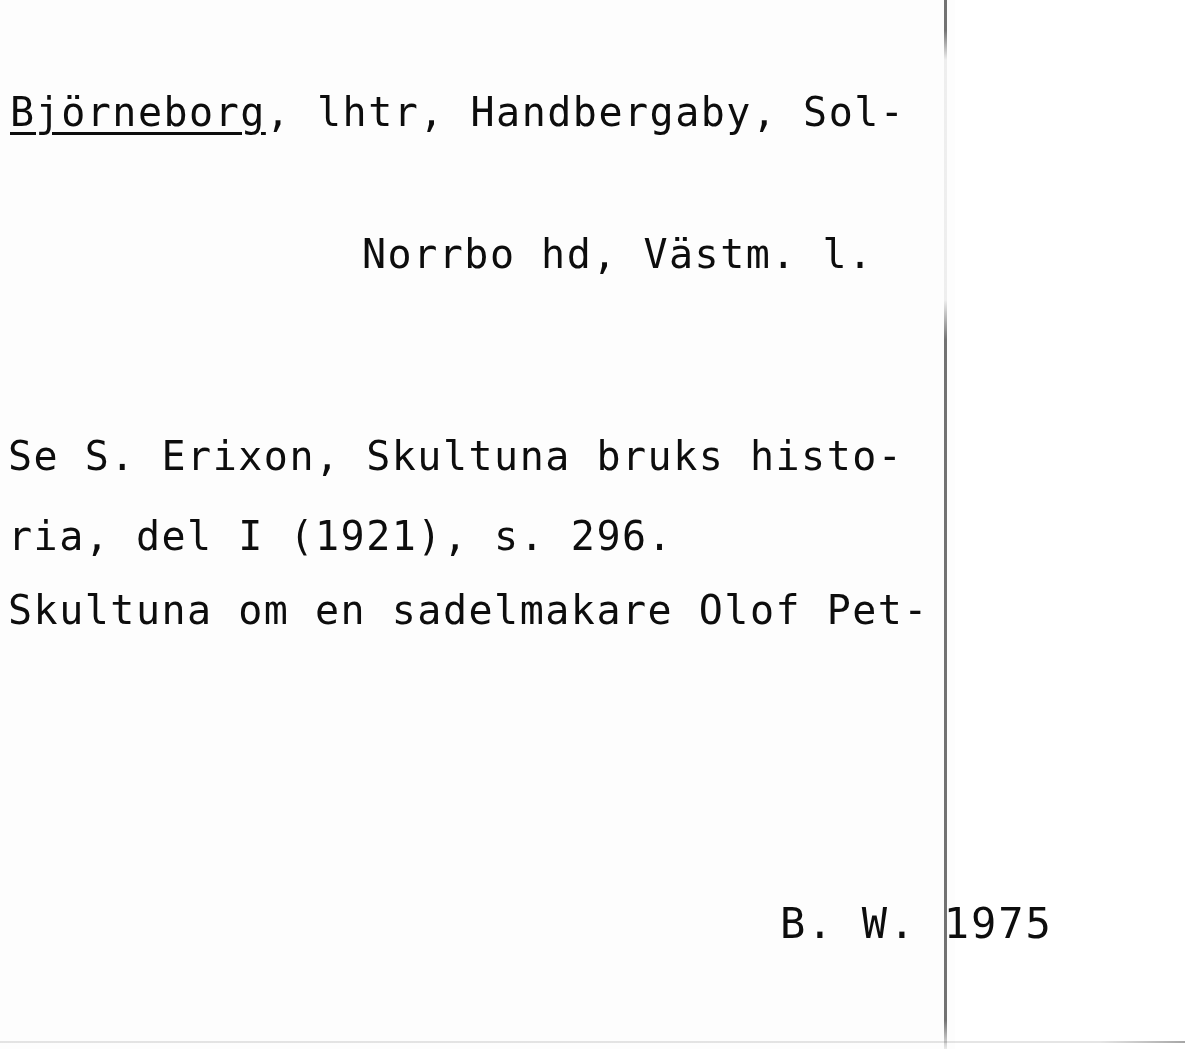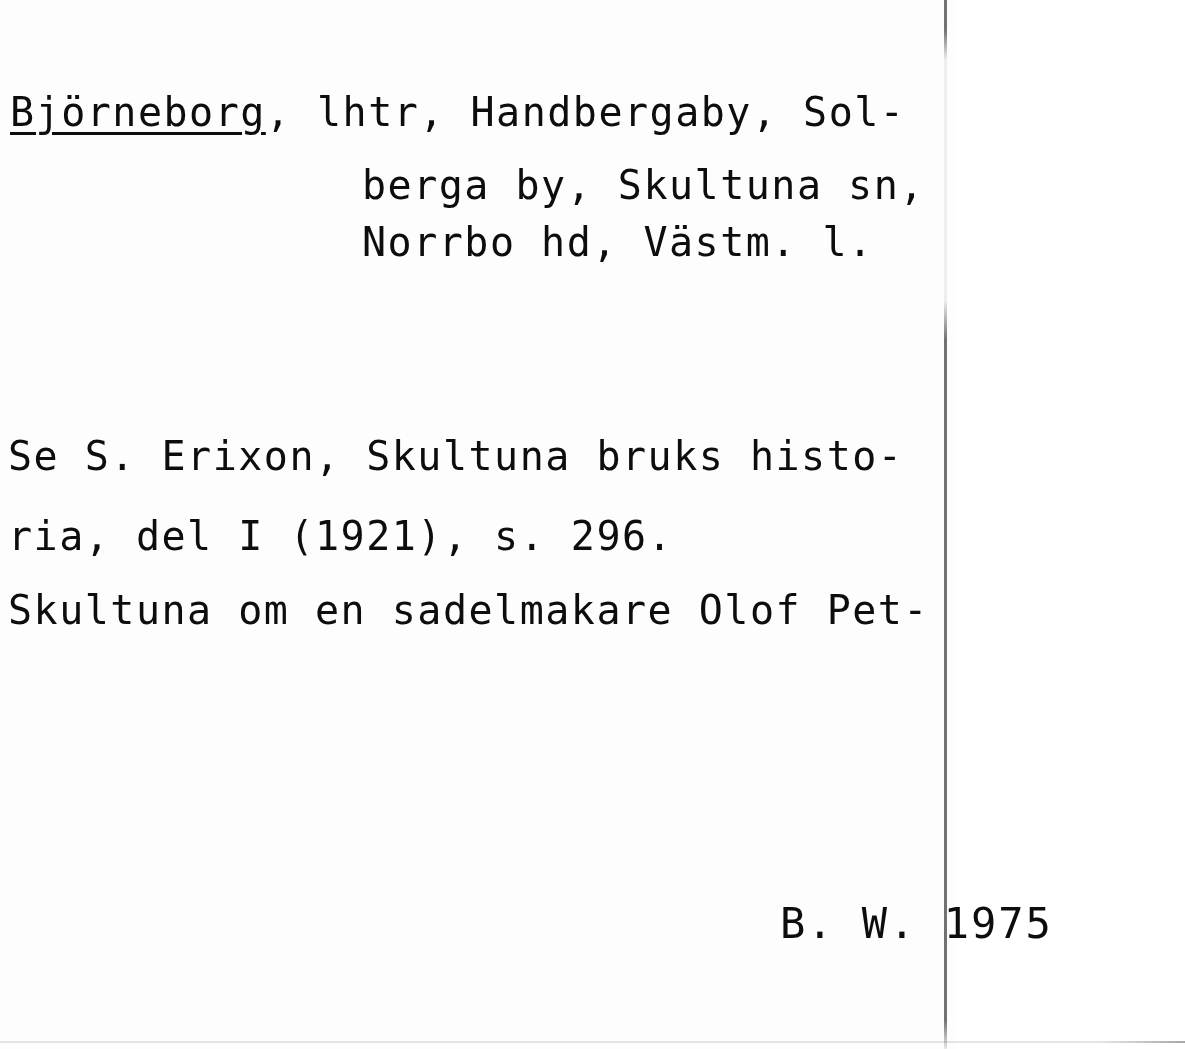--- a/index.html
+++ b/index.html
@@ -54,21 +54,21 @@
     font-family: "DejaVu Sans Mono", monospace;
     font-size: 40px;
     letter-spacing: 1.5px;
     line-height: 1;
     color: #0d0d0d;
   }
 
   
   .headword-line-1 { left: 10px;  top: 92px; }
   .headword-line-2 { left: 362px; top: 165px; }
-  .headword-line-3 { left: 362px; top: 222px; }
+  .headword-line-3 { left: 362px; top: 234px; }
 
   .headword {
     text-decoration: underline;
     text-decoration-thickness: 3px;
     text-underline-offset: 6px;
   }
 
   
   .note-line-1 { left: 8px; top: 436px; }
   .note-line-2 { left: 8px; top: 516px; }
@@ -82,21 +82,20 @@
 </head>
 <body>
 
 <div class="card">
 
   <div class="scan-edge-right"></div>
   <div class="scan-edge-bottom"></div>
 
   <div class="typed headword-line-1"><span class="headword">Björneborg</span><span>, lhtr, Handbergaby, Sol-</span></div>
 
-  <div class="typed headword-line-2">berga by, Skultuna sn,</div>
   <div class="typed headword-line-3">Norrbo hd, Västm. l.</div>
 
   <div class="typed note-line-1">Se S. Erixon, Skultuna bruks histo-</div>
   <div class="typed note-line-2">ria, del I (1921), s. 296.</div>
   <div class="typed note-line-3">Skultuna om en sadelmakare Olof Pet-</div>
 
   <div class="typed signature">B. W. 1975</div>
 
 </div>
 

